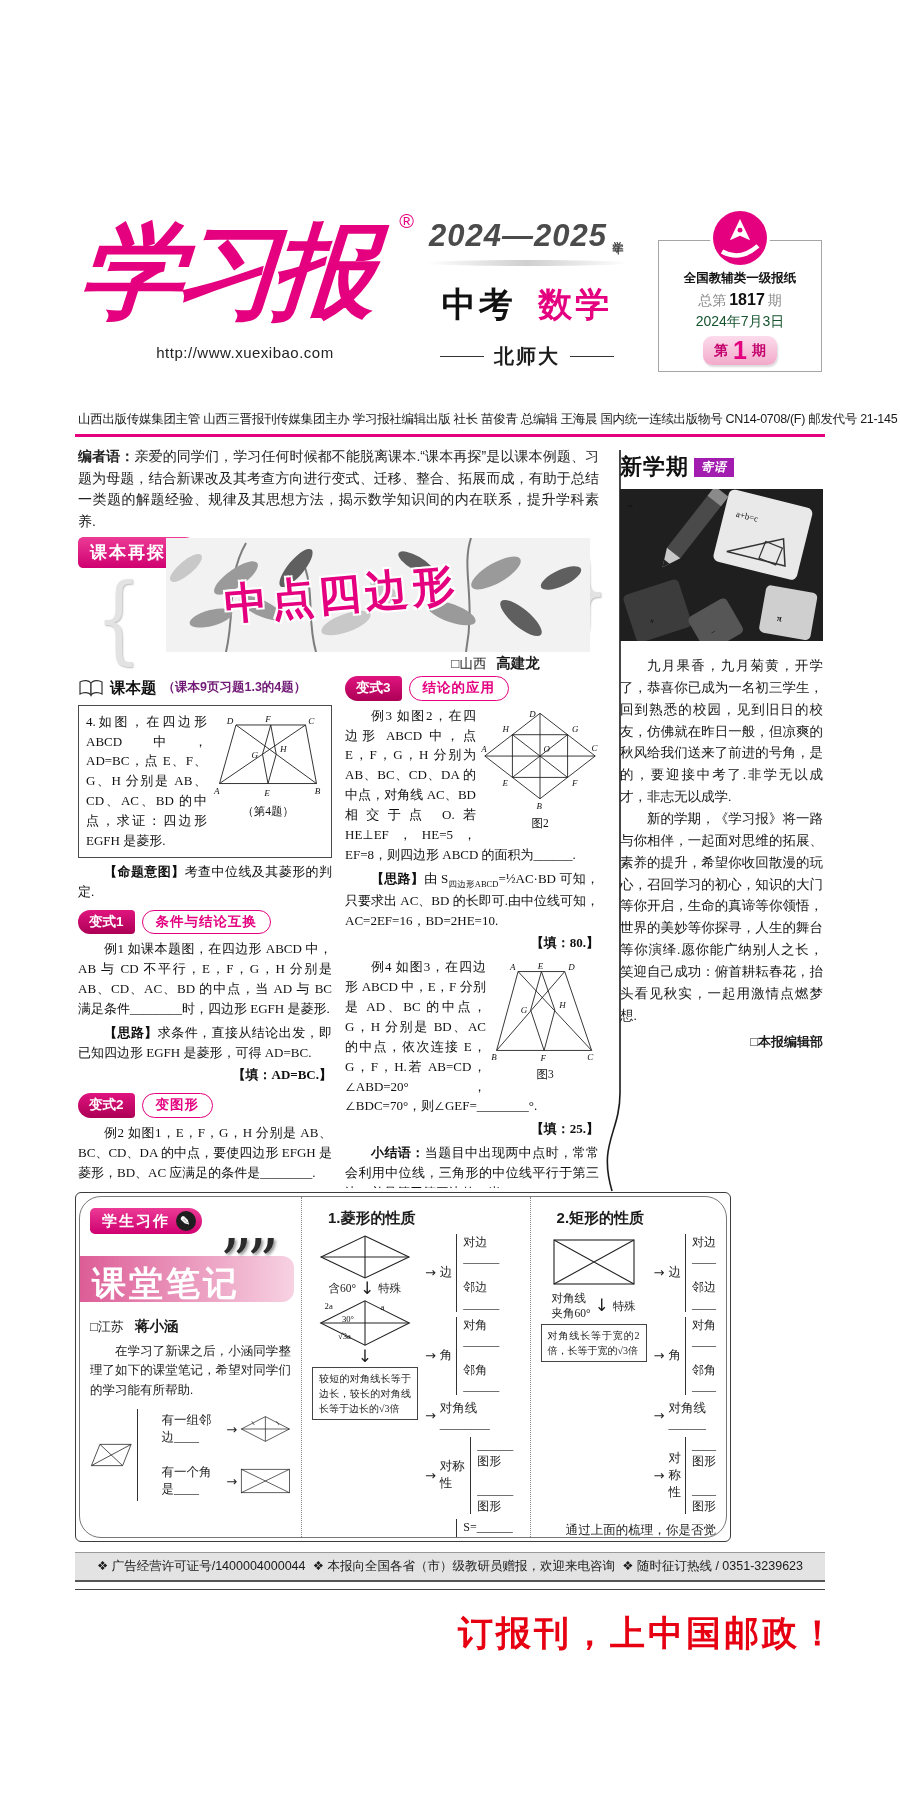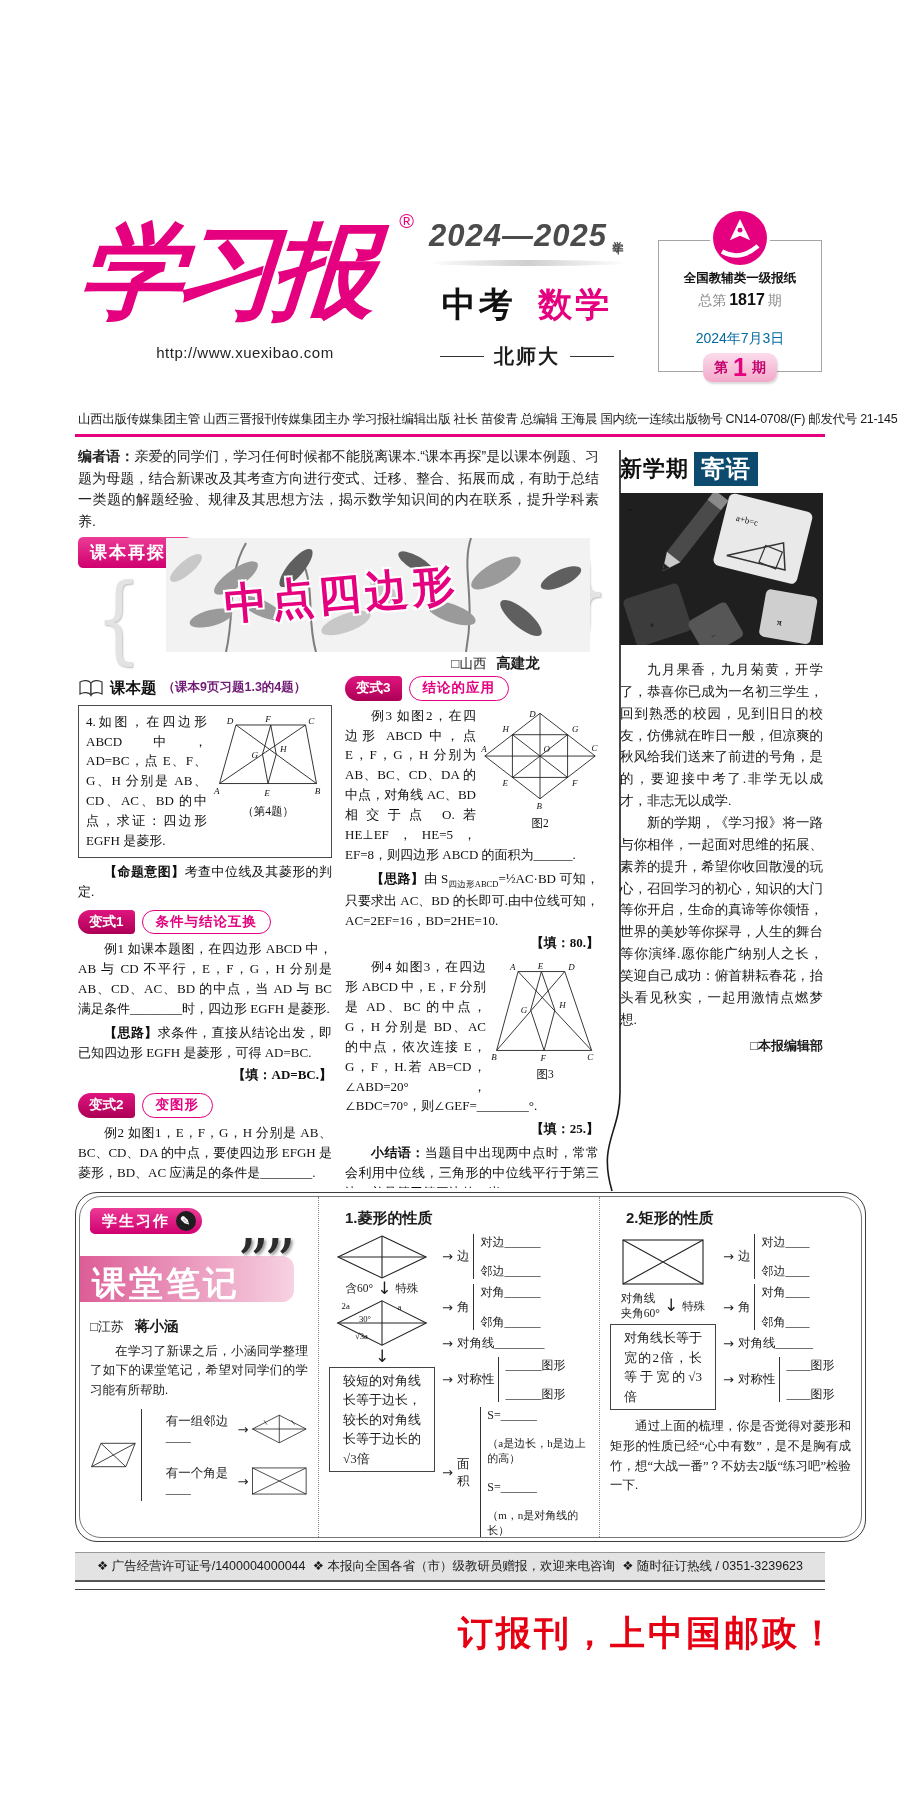--- a/index.html
+++ b/index.html
@@ -28,21 +28,21 @@
   .edition-row .ed { font-size:20px; font-weight:bold; letter-spacing:2px; }
 
   .mast-box { position:absolute; left:658px; top:240px; width:164px; height:132px;
               border:1px solid #a5a5a5; background:#fff; text-align:center; }
   .mast-circle { position:absolute; left:50%; top:-30px; transform:translateX(-50%);
                  width:54px; height:54px; border-radius:50%; background:#e4007f;
                  box-shadow:0 0 0 3px #fff; }
   .mast-grade { margin-top:29px; font-size:12.5px; font-weight:bold; color:#111; }
   .mast-total { margin-top:4px; font-size:14px; color:#8a8a8a; }
   .mast-total b { color:#111; font-size:16px; margin:0 3px;text-align:right; }
-  .mast-date { margin-top:20px; font-size:14px; color:#0369a1; }
+  .mast-date { margin-top:3px; font-size:14px; color:#14532d; }
   .issue-badge { display:inline-flex; align-items:center; gap:5px; margin-top:5px;
                  background:linear-gradient(180deg,#fcdcec,#f2a9ca); border-radius:9px;
                  padding:2px 11px; box-shadow:1px 2px 2px rgba(0,0,0,0.15); }
   .issue-badge .small { font-size:14px; color:#c3006c; font-weight:bold; }
   .issue-badge .num { font-size:25px; font-weight:900; color:#e4007f; line-height:1; }
 
   .publisher { position:absolute; left:78px; top:411px; width:744px; font-size:12.5px;
                color:#1a1a1a; white-space:nowrap; letter-spacing:-0.3px; }
   .pink-rule { position:absolute; left:75px; top:434px; width:750px; height:3px; background:#e4007f; }
 
@@ -50,21 +50,21 @@
   .editor { position:absolute; left:78px; top:446px; width:521px; font-size:14px;
             line-height:1.55; text-align:justify; color:#222; }
   .editor b { font-weight:bold; }
 
   
   .v-divider { position:absolute; left:596px; top:448px; width:36px; height:745px; }
 
   
   .message { position:absolute; left:620px; top:452px; width:203px; }
   .msg-title { font-size:22px; font-weight:900; letter-spacing:1px; color:#111; display:flex; align-items:center; gap:5px; }
-  .msg-title .boxed { background:#0c4a6e; color:#fff; padding:1px 7px; font-size:24px; }
+  .msg-title .boxed { background:#a21caf; color:#fff; padding:1px 7px; font-size:12px;font-style:italic; }
   .msg-img { margin-top:7px; width:203px; height:152px; background:#1f1f1f; }
   .msg-body { margin-top:10px; font-family:"Liberation Serif",serif; font-size:13.5px;
               line-height:1.62; text-align:justify; color:#161616; }
   .msg-body p { text-indent:2em; }
   .msg-sign { margin-top:6px; text-align:right; font-size:13px; font-weight:bold; }
 
   
   .section-badge { position:absolute; left:78px; top:537px; display:inline-flex; align-items:center; gap:6px;
                    background:linear-gradient(180deg,#ec3b96,#cf0070); color:#fff;
                    font-size:17px; font-weight:bold; letter-spacing:2px;
@@ -100,22 +100,22 @@
   .var-badge { background:linear-gradient(180deg,#e0147f,#ac0055); color:#fff; font-size:13.5px;
                font-weight:bold; padding:2px 11px; border-radius:13px 4px 4px 13px; }
   .var-title { color:#e4007f; border:1.5px solid #e4007f; border-radius:13px; background:#fff;
                padding:1px 13px; font-size:13.5px; font-weight:bold; letter-spacing:1px; }
   .sub { font-size:8.5px; vertical-align:-4px; letter-spacing:0; }
   .clearfix::after { content:""; display:block; clear:both; }
   svg text { font-family:"Liberation Serif",serif; font-style:italic; font-size:10px; fill:#111; }
   svg text.dim { font-style:normal; font-size:9px; }
 
   
-  .notes-box { position:absolute; left:75px; top:1192px; width:791px; height:350px;
-               border:1.5px solid #3c3c3c; border-radius:22px; }
+  .notes-box { position:absolute; left:75px; top:1192px; width:656px; height:350px;
+               border:1.5px solid #3c3c3c; border-radius:6px; }
   .notes-inner { position:absolute; inset:3px; border:1px solid #777; border-radius:22px; overflow:hidden; }
   .notes-cols { display:flex; height:100%; }
   .ncol { padding:11px 10px; }
   .ncolA { width:238px; }
   .ncolB { width:282px; border-left:1px dotted #888; border-right:1px dotted #888; }
   .ncolC { flex:1; }
   .notes-badge { display:inline-flex; align-items:center; gap:6px; background:linear-gradient(180deg,#ec3b96,#cf0070);
                  color:#fff; font-size:15px; font-weight:bold; letter-spacing:2px;
                  padding:3px 6px 3px 12px; border-radius:6px 16px 16px 6px; }
   .pen-dot { width:20px; height:20px; border-radius:50%; background:#1e1e1e; color:#fff;
@@ -135,22 +135,22 @@
   .flow-branch { display:flex; flex-direction:column; gap:12px; margin-left:4px;
                  border-left:1.2px solid #333; padding-left:24px; }
   .flow-row { display:flex; align-items:center; gap:3px; font-family:"Liberation Serif",serif; font-size:12.5px; }
   .arr { color:#222; font-size:13px; font-family:"DejaVu Sans",sans-serif; }
   .ncol-title { font-size:15px; font-weight:bold; margin:1px 0 6px 16px; }
   .flex-body { display:flex; gap:7px; }
   .diagram-stack { width:106px; display:flex; flex-direction:column; align-items:center; }
   .sp-row { display:flex; align-items:center; gap:4px; font-family:"Liberation Serif",serif;
             font-size:11.5px; margin:1px 0; }
   .varrow { font-size:17px; line-height:0.9; font-family:"DejaVu Sans",sans-serif; }
-  .note-box { border:1px solid #444; padding:3px 13px; margin-top:2px; font-family:"Liberation Serif",serif;
-              font-size:13px; line-height:1.5; text-align:justify; }
+  .note-box { border:1px solid #444; padding:3px 6px; margin-top:2px; font-family:"Liberation Serif",serif;
+              font-size:10px; line-height:1.5; text-align:justify; }
   .branches { flex:1; display:flex; flex-direction:column; gap:5px;
               font-family:"Liberation Serif",serif; font-size:12.5px; }
   .branch { display:flex; align-items:center; gap:4px; }
   .bgroup { border-left:1.2px solid #333; padding-left:6px; display:flex; flex-direction:column;
             gap:13px; font-size:12px; line-height:1.35; }
   .bgroup .fine { font-size:11px; }
   .center-arr { text-align:center; margin-left:70px; }
   .kite-box { border:1px solid #444; margin-top:3px; padding:3px 6px; display:flex; align-items:center;
               gap:7px; font-family:"Liberation Serif",serif; font-size:12px; line-height:1.45; }
   .outro { margin-top:7px; font-family:"Liberation Serif",serif; font-size:12.5px; line-height:1.58;

